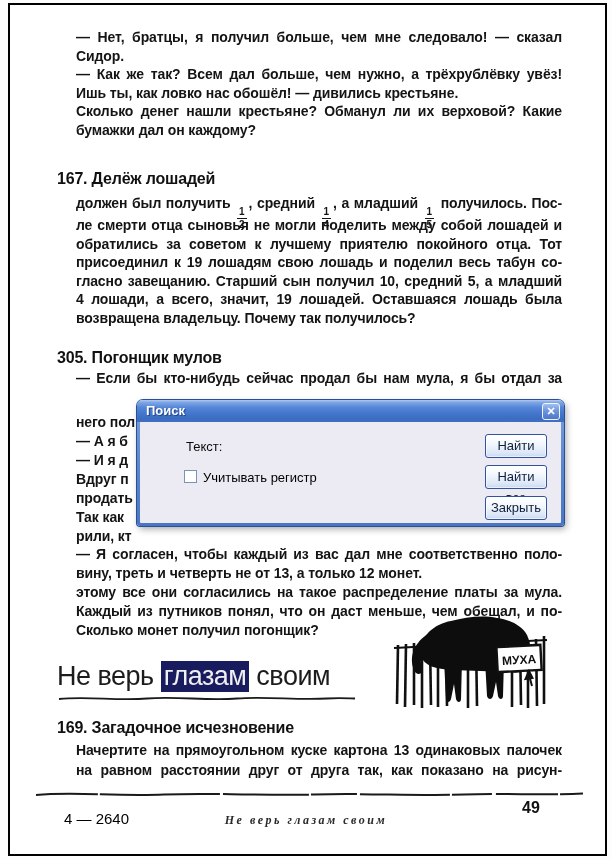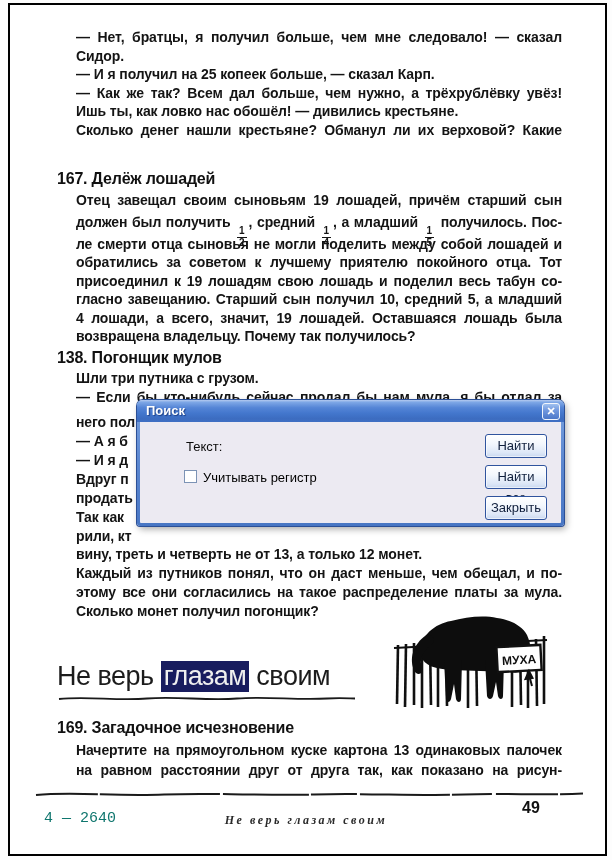--- a/index.html
+++ b/index.html
@@ -33,22 +33,22 @@
     position:absolute; left:57px; top:661px; font-size:27px; font-weight:400;
     letter-spacing:-0.5px; color:#1c1c1c;
   }
   .hl { background:#181c5e; color:#efefef; padding:0 3px 1px 3px; }
   .chap-underline { position:absolute; left:57px; top:694px; }
   
   .illus { position:absolute; left:390px; top:612px; }
   
   .footrule { position:absolute; left:34px; top:790px; }
   .foot-left {
-    position:absolute; left:44px; top:810px; font-family:Liberation Mono, monospace;
-    font-size:15px; color:#0f766e;
+    position:absolute; left:64px; top:810px; font-family:Liberation Sans, sans-serif;
+    font-size:15px; color:#000000;
   }
   .foot-center {
     position:absolute; left:150px; top:813px; width:312px; text-align:center;
     font-family:"Liberation Serif", serif; font-style:italic; font-weight:700;
     font-size:12px; letter-spacing:2.5px; color:#2a2a2a;
   }
   .foot-page {
     position:absolute; left:522px; top:799px; font-size:16px; font-weight:700; color:#111;
   }
   
@@ -109,69 +109,68 @@
   .checklabel { position:absolute; left:19px; top:0; font-size:13px; color:#000000; white-space:nowrap; }
 </style>
 </head>
 <body>
 
 <div class="frame"></div>
 
 <div class="tblock" style="top:28px">
   <div class="ln j">— Нет, братцы, я получил больше, чем мне следовало! — сказал</div>
   <div class="ln">Сидор.</div>
-  <div class="ln">— И я получил на 25 копеек больше, — сказал Карп.</div>
   <div class="ln j">— Как же так? Всем дал больше, чем нужно, а трёхрублёвку увёз!</div>
   <div class="ln">Ишь ты, как ловко нас обошёл! — дивились крестьяне.</div>
   <div class="ln j">Сколько денег нашли крестьяне? Обманул ли их верховой? Какие</div>
+  <div class="ln">бумажки дал он каждому?</div>
 </div>
 
 <div class="shead" style="top:170px">167. Делёж лошадей</div>
 
 <div class="tblock" style="top:191px">
-  <div class="ln j">Отец завещал своим сыновьям 19 лошадей, причём старший сын</div>
   <div class="ln j fracline"><span>должен был получить </span><span class="frac">
         <span class="num">1</span>
         <span class="den">2</span>
       </span><span>, средний </span><span class="frac">
         <span class="num">1</span>
         <span class="den">4</span>
       </span><span>, а младший </span><span class="frac">
         <span class="num">1</span>
         <span class="den">5</span>
       </span><span> получилось. Пос-</span></div>
   <div class="ln j">ле смерти отца сыновья не могли поделить между собой лошадей и</div>
   <div class="ln j">обратились за советом к лучшему приятелю покойного отца. Тот</div>
   <div class="ln j">присоединил к 19 лошадям свою лошадь и поделил весь табун со-</div>
   <div class="ln j">гласно завещанию. Старший сын получил 10, средний 5, а младший</div>
   <div class="ln j">4 лошади, а всего, значит, 19 лошадей. Оставшаяся лошадь была</div>
   <div class="ln">возвращена владельцу. Почему так получилось?</div>
 </div>
 
-<div class="shead" style="top:349px">138. Погонщик мулов</div>
+<div class="shead" style="top:349px">305. Погонщик мулов</div>
 
 <div class="tblock" style="top:369px">
-  <div class="ln">Шли три путника с грузом.</div>
   <div class="ln j">— Если бы кто-нибудь сейчас продал бы нам мула, я бы отдал за</div>
 </div>
 
 <div class="tblock" style="top:413px">
   <div class="ln" style="line-height:19px;height:19px">него пол</div>
   <div class="ln" style="line-height:19px;height:19px">— А я б</div>
   <div class="ln" style="line-height:19px;height:19px">— И я д</div>
   <div class="ln" style="line-height:19px;height:19px">Вдруг п</div>
   <div class="ln" style="line-height:19px;height:19px">продать</div>
   <div class="ln" style="line-height:19px;height:19px">Так как</div>
   <div class="ln" style="line-height:19px;height:19px">рили, кт</div>
 </div>
 
 <div class="tblock" style="top:545px">
+  <div class="ln j" style="line-height:19px;height:19px">— Я согласен, чтобы каждый из вас дал мне соответственно поло-</div>
   <div class="ln" style="line-height:19px;height:19px">вину, треть и четверть не от 13, а только 12 монет.</div>
+  <div class="ln j" style="line-height:19px;height:19px">этому все они согласились на такое распределение платы за мула.</div>
   <div class="ln j" style="line-height:19px;height:19px">Каждый из путников понял, что он даст меньше, чем обещал, и по-</div>
-  <div class="ln j" style="line-height:19px;height:19px">этому все они согласились на такое распределение платы за мула.</div>
   <div class="ln" style="line-height:19px;height:19px">Сколько монет получил погонщик?</div>
 </div>
 
 <div class="chapter"><span>Не верь </span><span class="hl">глазам</span><span> своим</span></div>
 <svg class="chap-underline" width="300" height="10">
   <path d="M2,5 C30,2 60,7 90,4.5 C120,2 150,7 180,4.5 C210,2 240,6.5 270,4.5 C284,3.5 293,4.5 298,4.5" stroke="#1a1a1a" stroke-width="1.8" fill="none"></path>
 </svg>
 
 <svg class="illus" width="165" height="104" viewBox="0 0 165 104">
   <g stroke="#101010" stroke-width="2.6">

